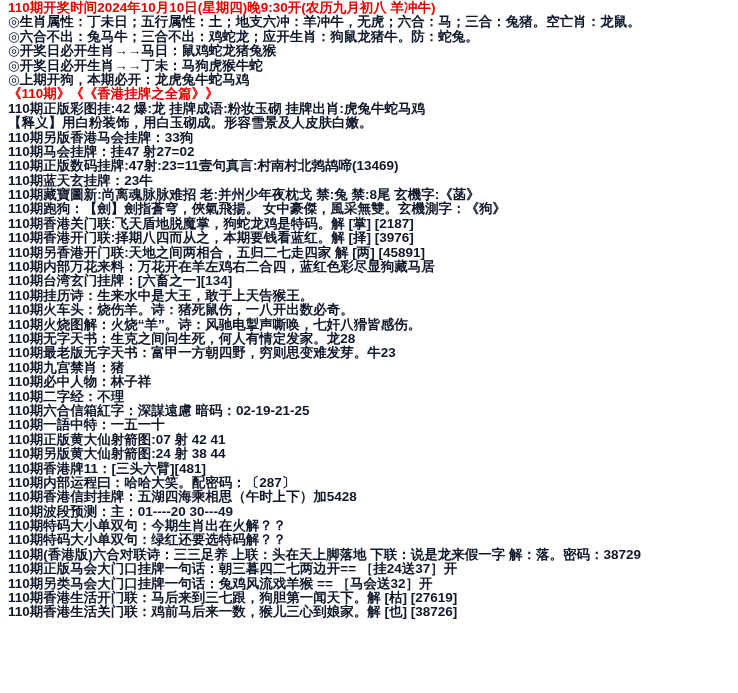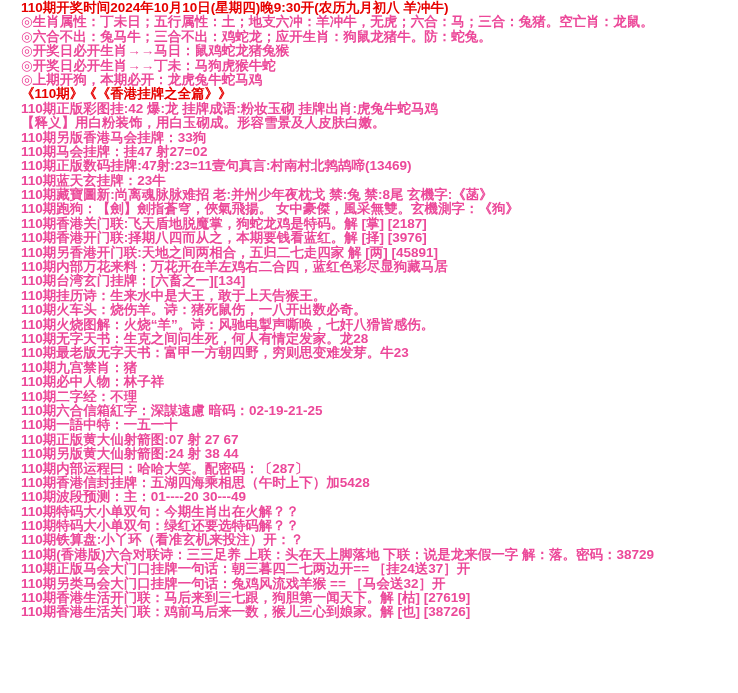--- a/index.html
+++ b/index.html
@@ -10,28 +10,28 @@
   .page {
     position: relative;
     width: 738px;
     height: 693px;
     background: #ffffff;
     overflow: hidden;
     font-family: "Liberation Sans", "DejaVu Sans", sans-serif;
     font-weight: bold;
   }
   .lines {
-    padding: 1px 4px 0 21px;
+    padding: 1px 4px 0 8px;
   }
   .text-line {
     font-size: 13.5px;
     line-height: 14.4px;
     height: 14.4px;
     white-space: nowrap;
-    color: #ec4899;
+    color: #0f172a;
     letter-spacing: 0px;
   }
   .text-line.red {
     color: #e60000;
   }
 </style>
 </head>
 <body>
 
 <div class="page">
@@ -59,27 +59,27 @@
       <div class="text-line">110期挂历诗：生来水中是大王，敢于上天告猴王。</div>
       <div class="text-line">110期火车头：烧伤羊。诗：猪死鼠伤，一八开出数必奇。</div>
       <div class="text-line">110期火烧图解：火烧“羊”。诗：风驰电掣声嘶唤，七奸八猾皆感伤。</div>
       <div class="text-line">110期无字天书：生克之间问生死，何人有情定发家。龙28</div>
       <div class="text-line">110期最老版无字天书：富甲一方朝四野，穷则思变难发芽。牛23</div>
       <div class="text-line">110期九宫禁肖：猪</div>
       <div class="text-line">110期必中人物：林子祥</div>
       <div class="text-line">110期二字经：不理</div>
       <div class="text-line">110期六合信箱紅字：深謀遠慮 暗码：02-19-21-25</div>
       <div class="text-line">110期一語中特：一五一十</div>
-      <div class="text-line">110期正版黄大仙射箭图:07 射 27 67</div>
+      <div class="text-line">110期正版黄大仙射箭图:07 射 42 41</div>
       <div class="text-line">110期另版黄大仙射箭图:24 射 38 44</div>
+      <div class="text-line">110期香港牌11：[三头六臂][481]</div>
       <div class="text-line">110期内部运程曰：哈哈大笑。配密码：〔287〕</div>
       <div class="text-line">110期香港信封挂牌：五湖四海乘相思（午时上下）加5428</div>
       <div class="text-line">110期波段预测：主：01----20 30---49</div>
       <div class="text-line">110期特码大小单双句：今期生肖出在火解？？</div>
       <div class="text-line">110期特码大小单双句：绿红还要选特码解？？</div>
-      <div class="text-line">110期铁算盘:小丫环（看准玄机来投注）开：？</div>
       <div class="text-line">110期(香港版)六合对联诗：三三足养 上联：头在天上脚落地 下联：说是龙来假一字 解：落。密码：38729</div>
       <div class="text-line">110期正版马会大门口挂牌一句话：朝三暮四二七两边开== ［挂24送37］开</div>
       <div class="text-line">110期另类马会大门口挂牌一句话：兔鸡风流戏羊猴 == ［马会送32］开</div>
       <div class="text-line">110期香港生活开门联：马后来到三七跟，狗胆第一闻天下。解 [枯] [27619]</div>
       <div class="text-line">110期香港生活关门联：鸡前马后来一数，猴儿三心到娘家。解 [也] [38726]</div>
     </div>
 </div>
 
 </body></html>

